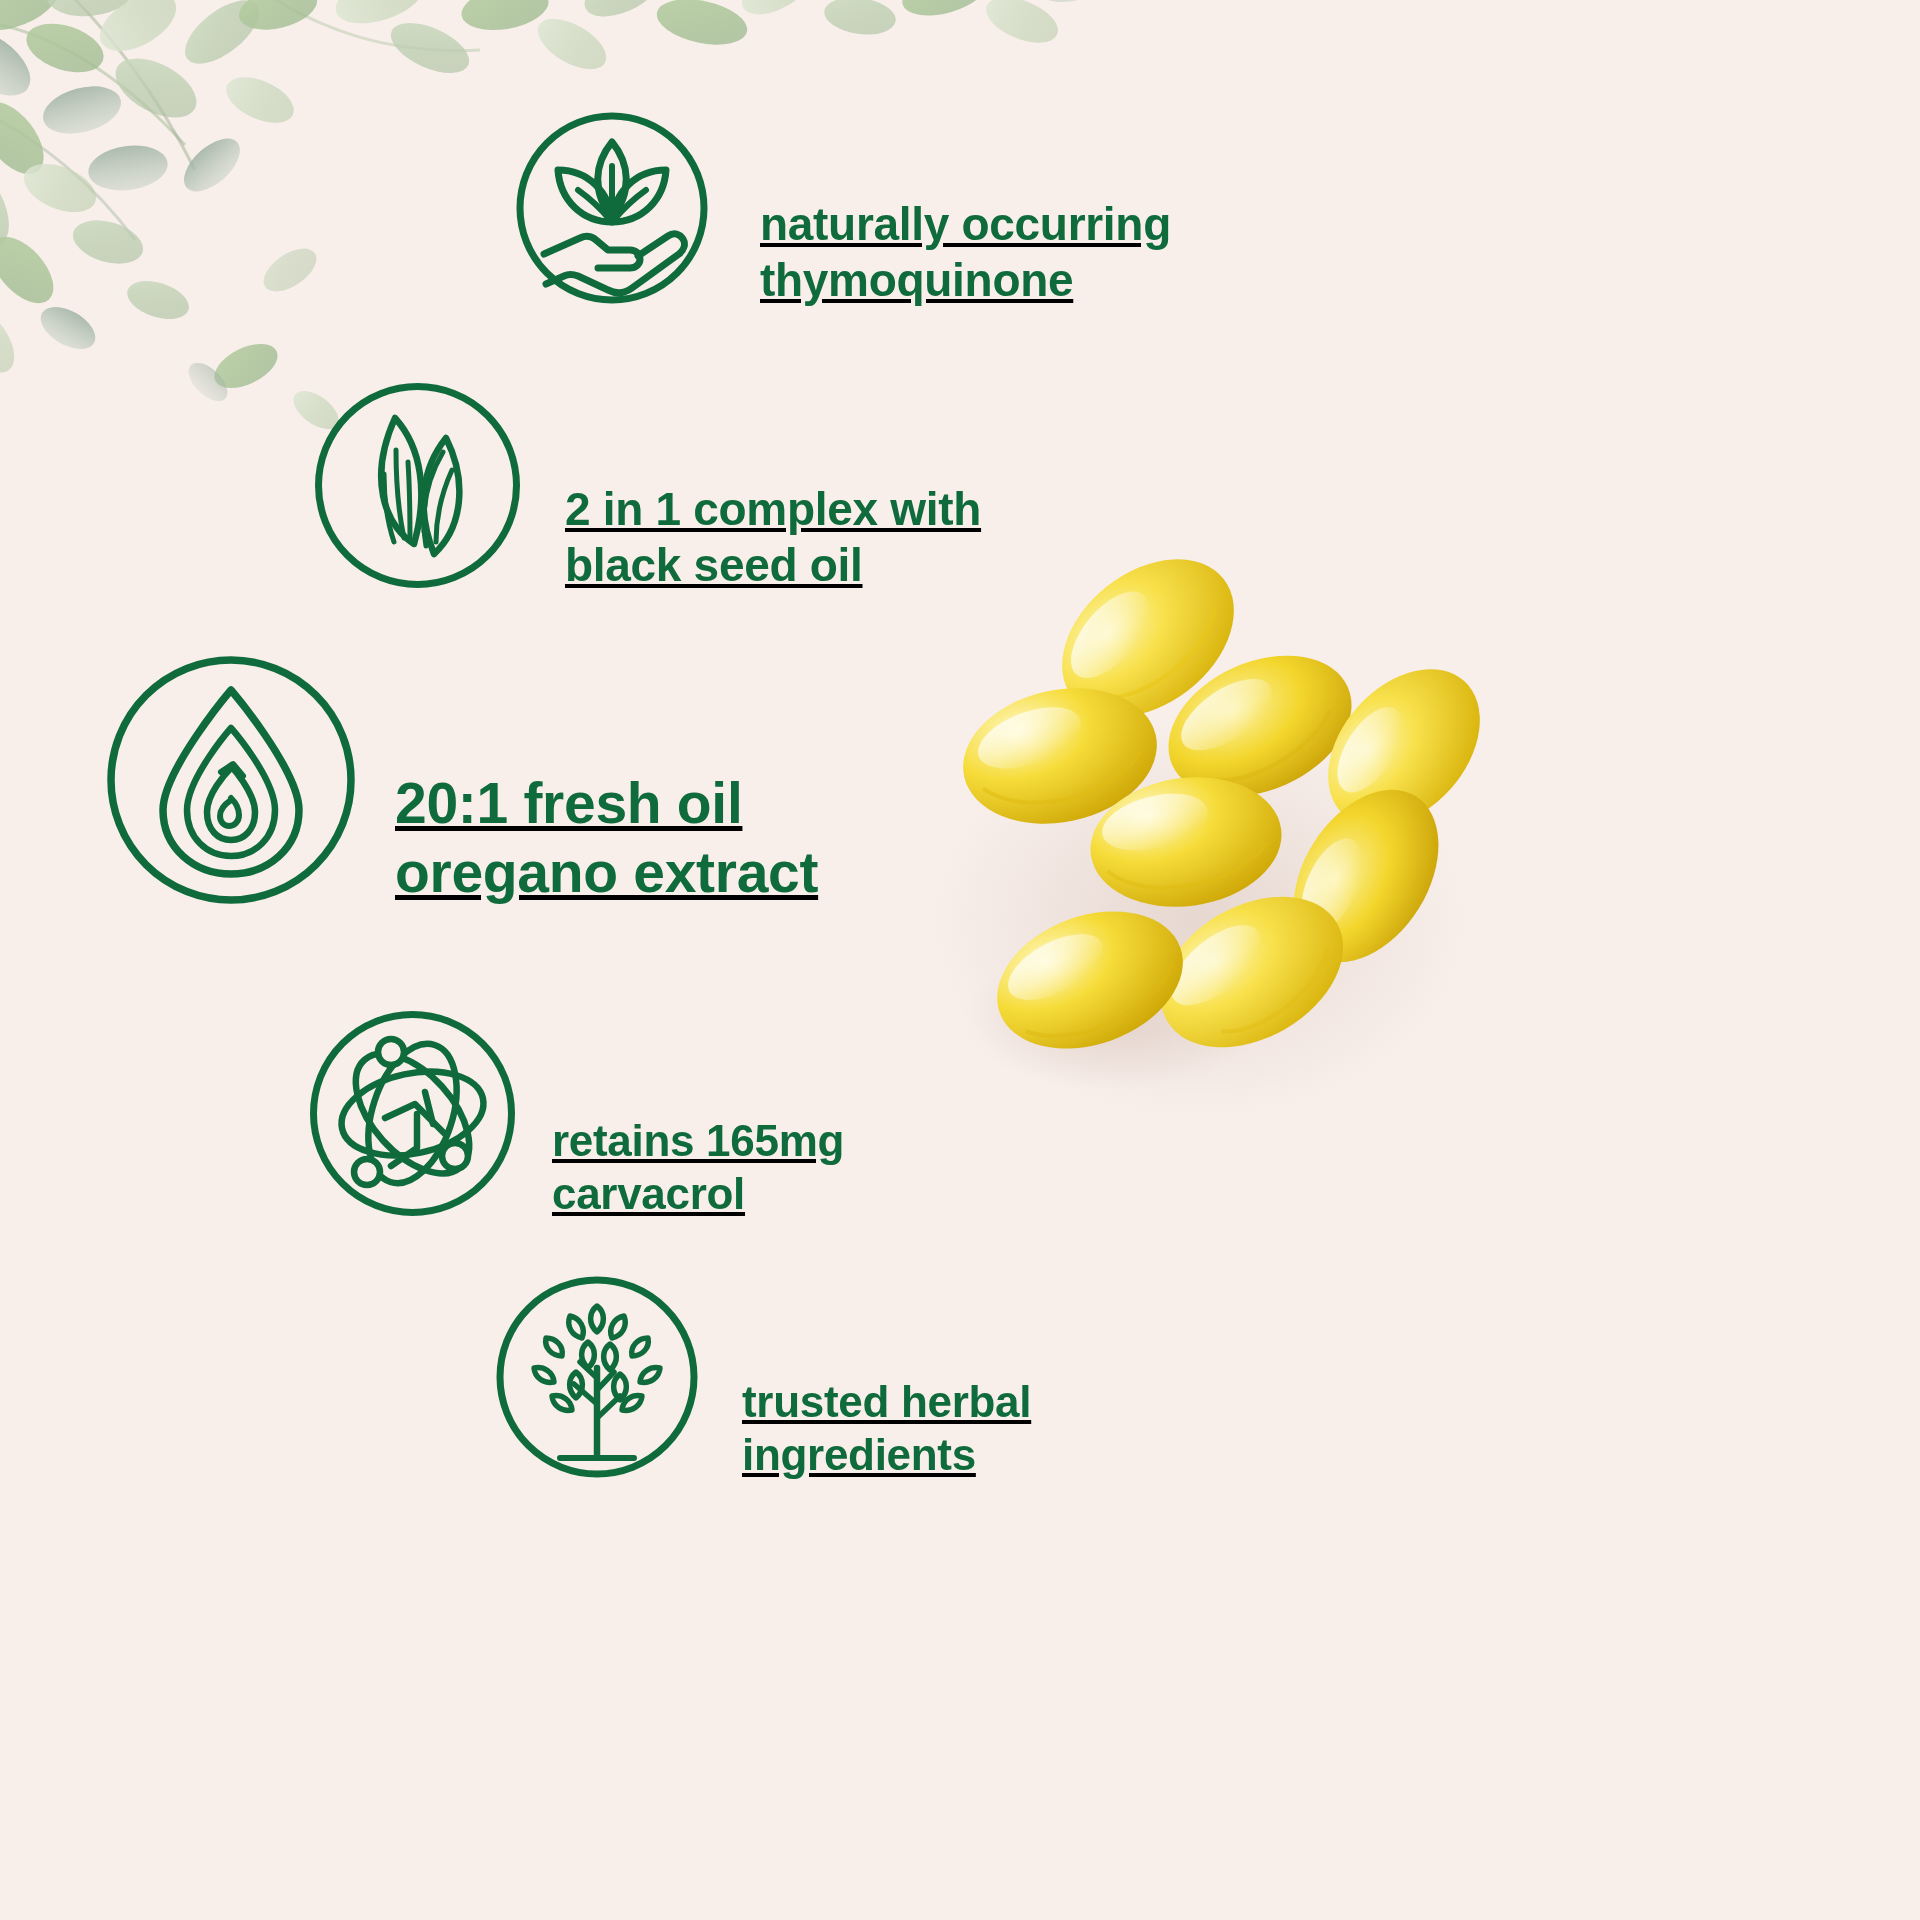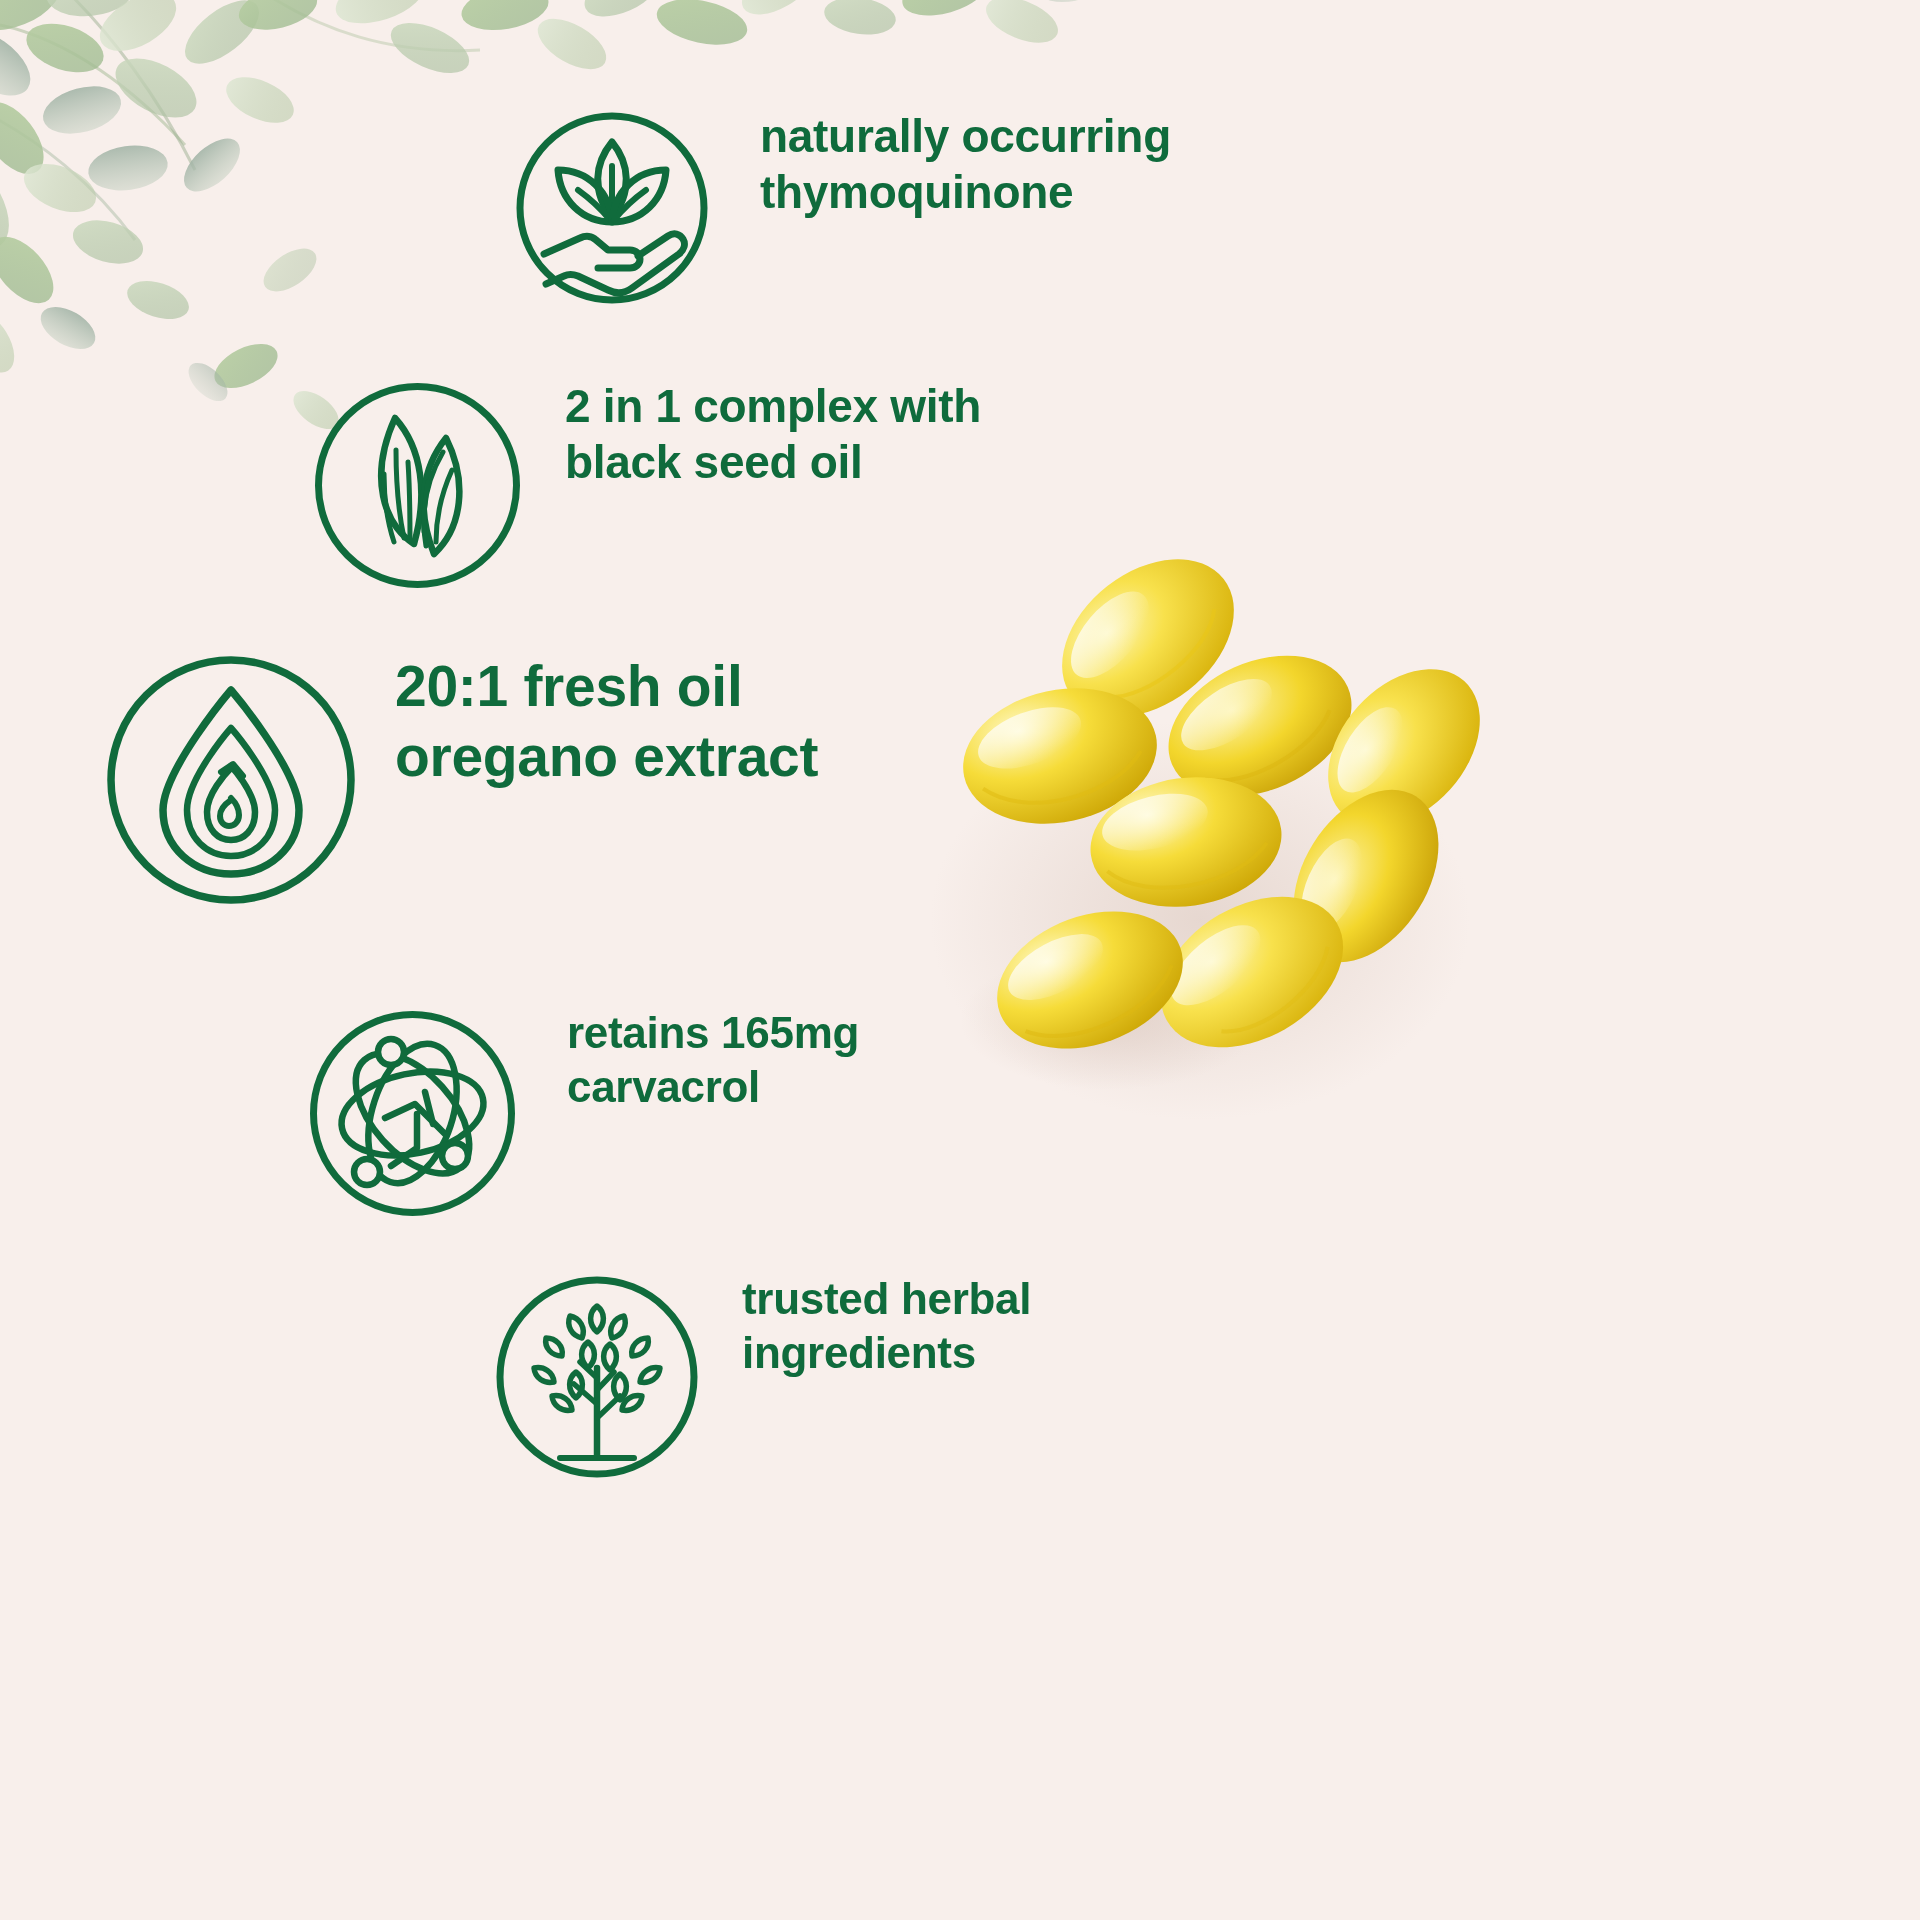--- a/index.html
+++ b/index.html
@@ -9,42 +9,42 @@
     font-family:"Liberation Sans", sans-serif;
     overflow:hidden;
     position:relative;
   }
   #stage{position:absolute;inset:0;width:1920px;height:1920px;overflow:hidden;}
 
   
   .leaves{position:absolute;left:-40px;top:-30px;width:1150px;height:470px;pointer-events:none;}
 
   
-  .feature{position:absolute;display:flex;align-items:flex-start;}
+  .feature{position:absolute;display:flex;align-items:flex-end;text-decoration:underline;}
   .icon-wrap{flex:0 0 auto;display:flex;align-items:center;justify-content:center;}
   .ftext{
     color:#0f6b3c;
     font-weight:bold;
     line-height:1.22;
     letter-spacing:-0.3px;
     white-space:pre-line;
   }
 
   
   #f1{left:512px;top:108px;}
   #f1 .ftext{font-size:46px;margin-left:48px;}
 
   #f2{left:310px;top:378px;}
   #f2 .ftext{font-size:46px;margin-left:40px;}
 
   #f3{left:103px;top:652px;}
   #f3 .ftext{font-size:57px;margin-left:36px;}
 
   #f4{left:305px;top:1006px;}
-  #f4 .ftext{font-size:44px;margin-left:47px;}
+  #f4 .ftext{font-size:44px;margin-left:32px;}
 
   #f5{left:492px;top:1272px;}
   #f5 .ftext{font-size:44px;margin-left:40px;}
 
   
   .capsules{position:absolute;left:900px;top:520px;width:620px;height:640px;}
 </style>
 </head>
 <body>
 

